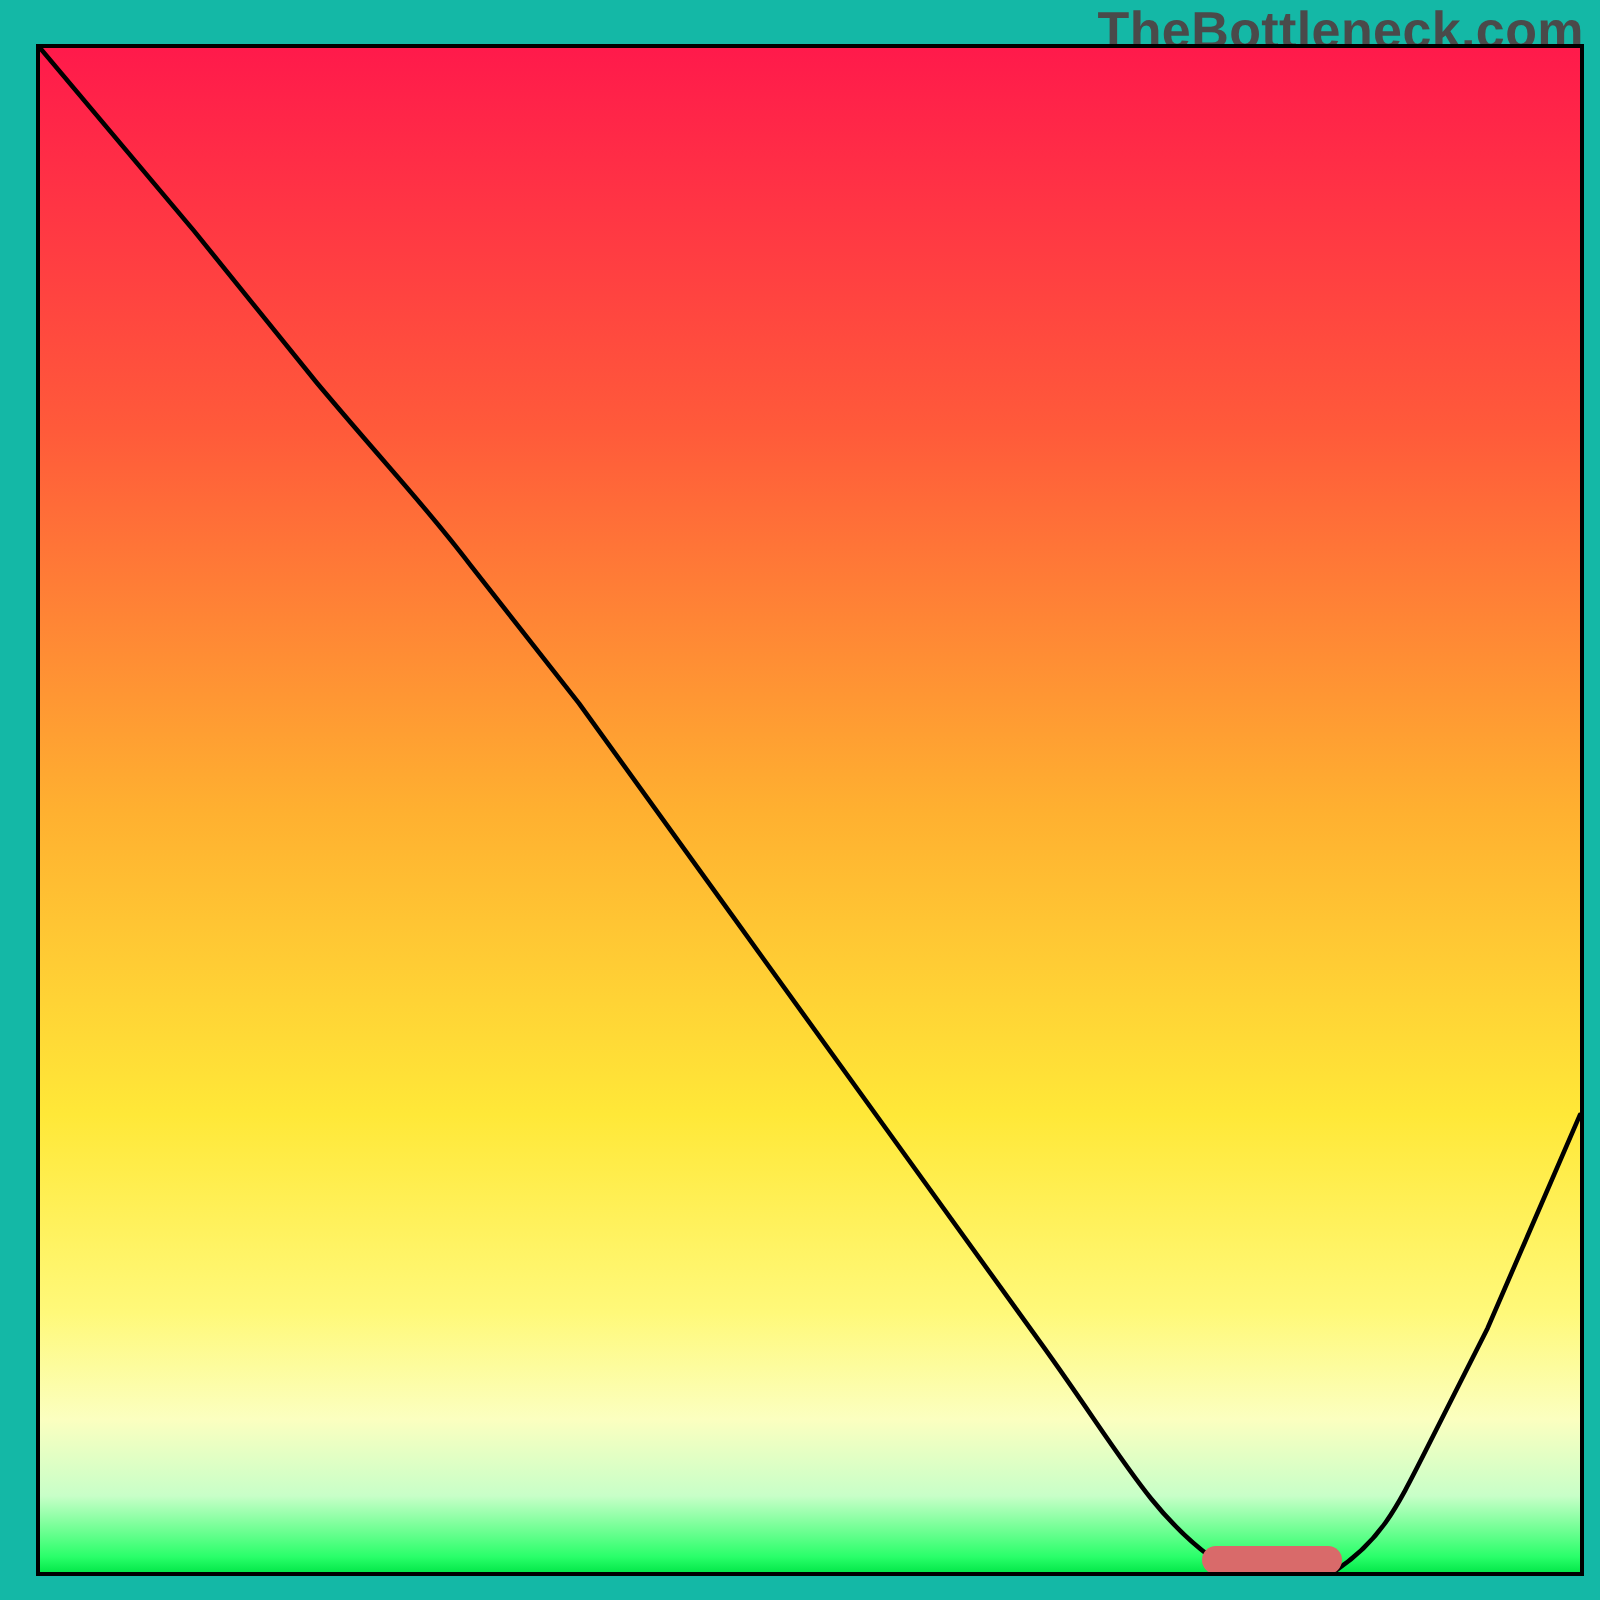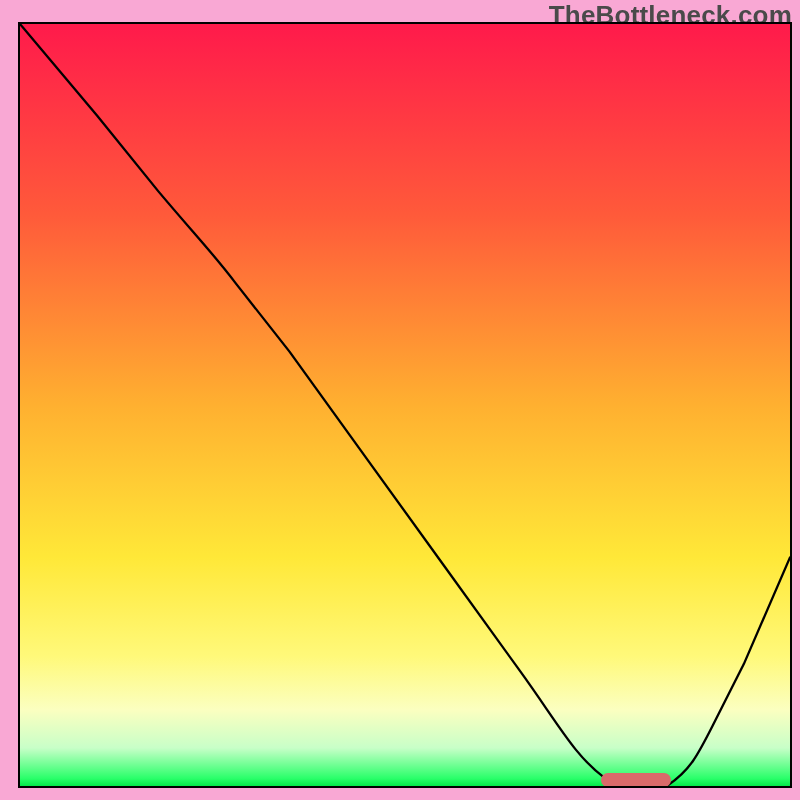--- a/index.html
+++ b/index.html
@@ -6,21 +6,21 @@
   body {
     width: 800px;
     height: 800px;
     background: #000;
     position: relative;
     font-family: Arial, Helvetica, sans-serif;
   }
   .frame {
     position: absolute;
     inset: 0;
-    background: #f9a8d4;
+    background: #14b8a6;
   }
   .plot-area {
     position: absolute;
     left: 18px;
     top: 22px;
     right: 8px;
     bottom: 12px;
     background: linear-gradient(
       to bottom,
       #ff1a4b 0%,

